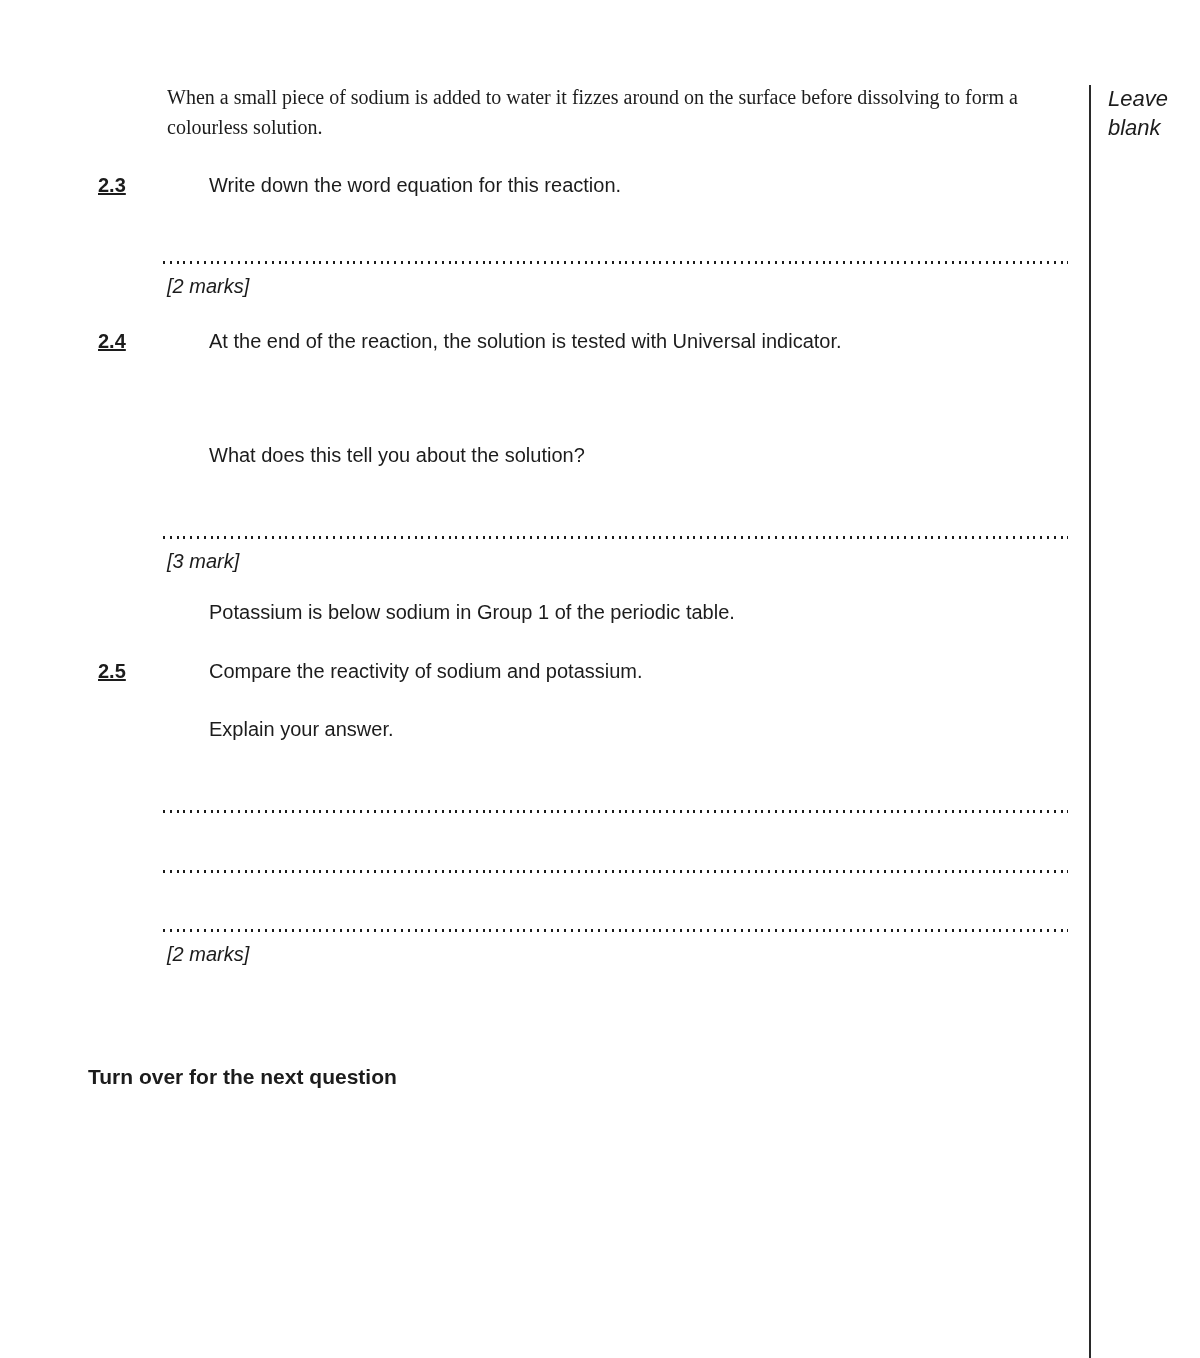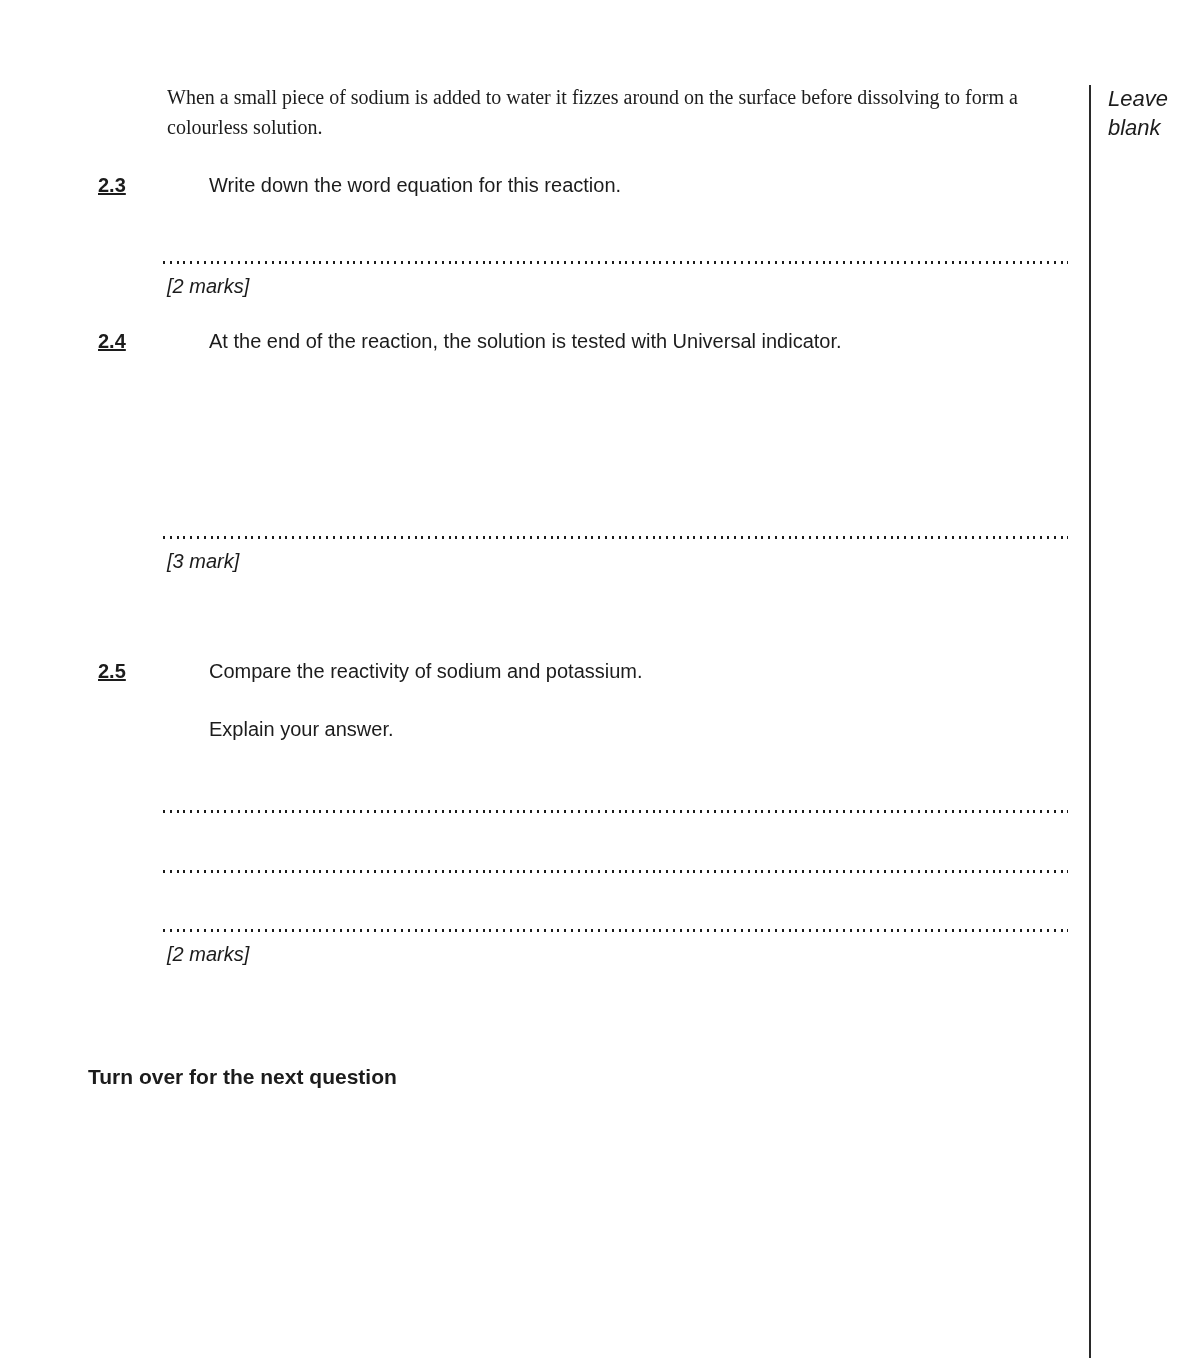--- a/index.html
+++ b/index.html
@@ -104,23 +104,25 @@
 
   <p class="block intro" style="top:82px">When a small piece of sodium is added to water it fizzes around on the surface before dissolving to form a colourless solution.</p>
 
   <div class="block qnum" style="top:170px">2.3</div>
   <p class="block qtext" style="top:170px">Write down the word equation for this reaction.</p>
   <div class="block dots" style="top:261px"></div>
   <div class="block marks" style="top:271px">[2 marks]</div>
 
   <div class="block qnum" style="top:326px">2.4</div>
   <p class="block qtext" style="top:326px">At the end of the reaction, the solution is tested with Universal indicator.</p>
+  <p class="block qtext" style="top:440px">What does this tell you about the solution?</p>
   <div class="block dots" style="top:536px"></div>
   <div class="block marks" style="top:546px">[3 mark]</div>
 
+  <p class="block qtext" style="top:597px">Potassium is below sodium in Group 1 of the periodic table.</p>
   <div class="block qnum" style="top:656px">2.5</div>
   <p class="block qtext" style="top:714px">Explain your answer.</p>
   <p class="block qtext" style="top:656px">Compare the reactivity of sodium and potassium.</p>
   <div class="block dots" style="top:810px"></div>
   <div class="block dots" style="top:870px"></div>
   <div class="block dots" style="top:929px"></div>
   <div class="block marks" style="top:939px">[2 marks]</div>
 
   <div class="block footer-instruction" style="top:1062px">Turn over for the next question</div>
 

